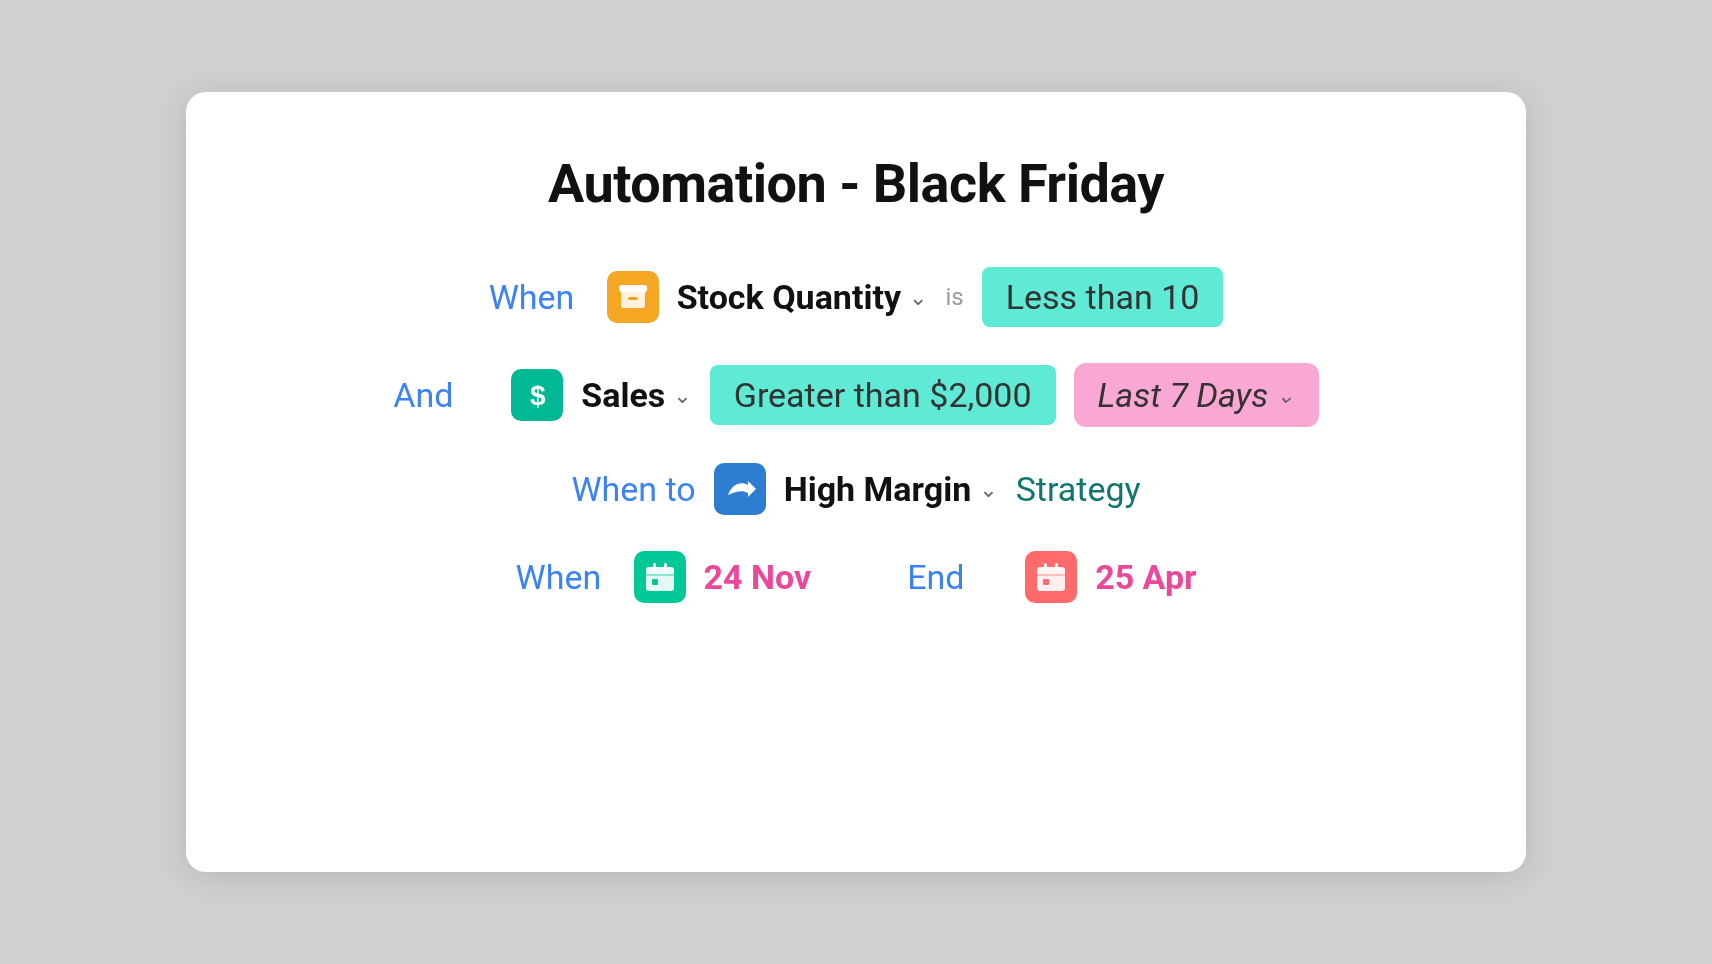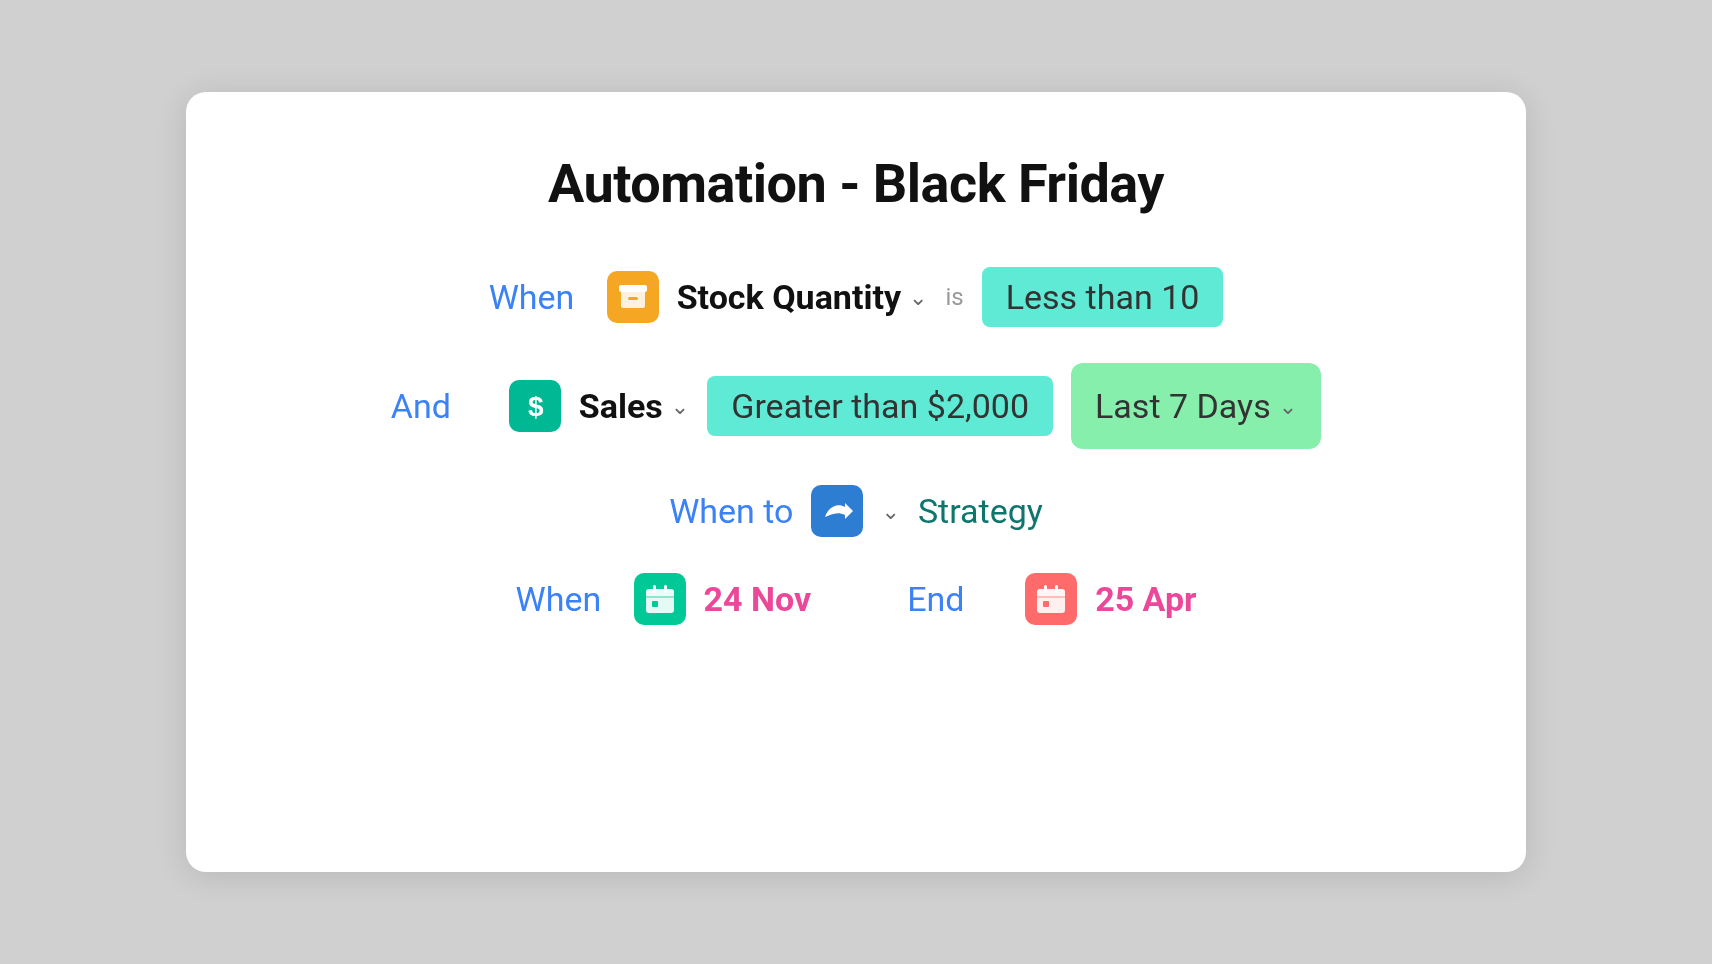--- a/index.html
+++ b/index.html
@@ -104,30 +104,31 @@
       background: #5eead4;
       border-radius: 8px;
       padding: 10px 24px;
       font-size: 34px;
       color: #333333;
       font-weight: 400;
       cursor: pointer;
     }
 
     .pill-outlined {
-      background: #86efac;
+      background: #f9a8d4;
       border-radius: 12px;
-      padding: 23px 24px;
+      padding: 12px 24px;
       font-size: 34px;
       color: #333333;
       font-weight: 400;
       display: flex;
       align-items: center;
       gap: 8px;
       cursor: pointer;
+      font-style: italic;
     }
 
     .strategy-label {
       font-size: 34px;
       color: #0f766e;
       font-weight: 400;
     }
 
     .calendar-icon {
       width: 52px;
@@ -222,20 +223,21 @@
   </div>
 
   <div class="row">
     <span class="row-label">When to</span>
     <div class="icon-box icon-box-blue">
       <svg class="arrow-svg" viewBox="0 0 36 32" fill="none" xmlns="http://www.w3.org/2000/svg">
         <path d="M6 22 C 10 10, 20 8, 26 12 L 26 8 L 34 16 L 26 24 L 26 20 C 18 16, 12 20, 6 22Z" fill="white"></path>
       </svg>
     </div>
     <span class="field-label">
+      <span>High Margin</span>
       <span class="chevron">⌄</span>
     </span>
     <span class="strategy-label">Strategy</span>
   </div>
 
   <div class="row">
     <span class="row-label">When</span>
     <div class="calendar-icon calendar-green">
       <svg width="34" height="34" viewBox="0 0 34 34" fill="none" xmlns="http://www.w3.org/2000/svg">
         <rect x="3" y="7" width="28" height="24" rx="3" fill="white" opacity="0.9"></rect>

